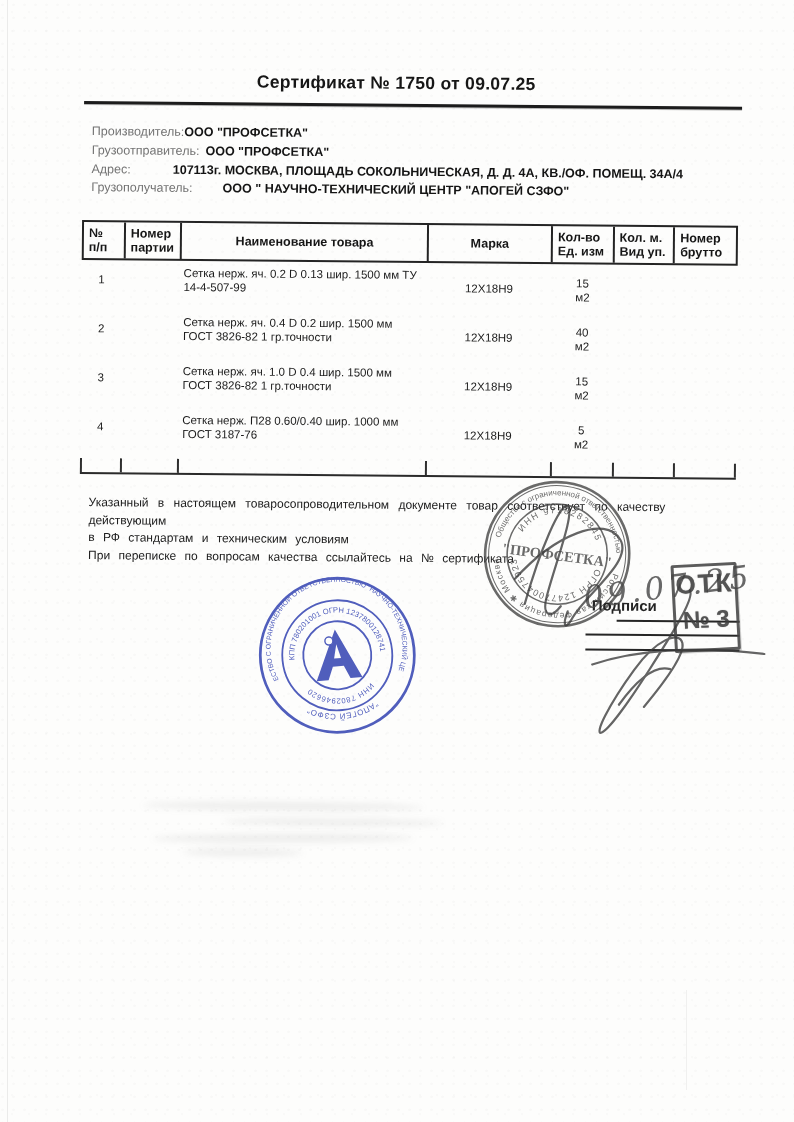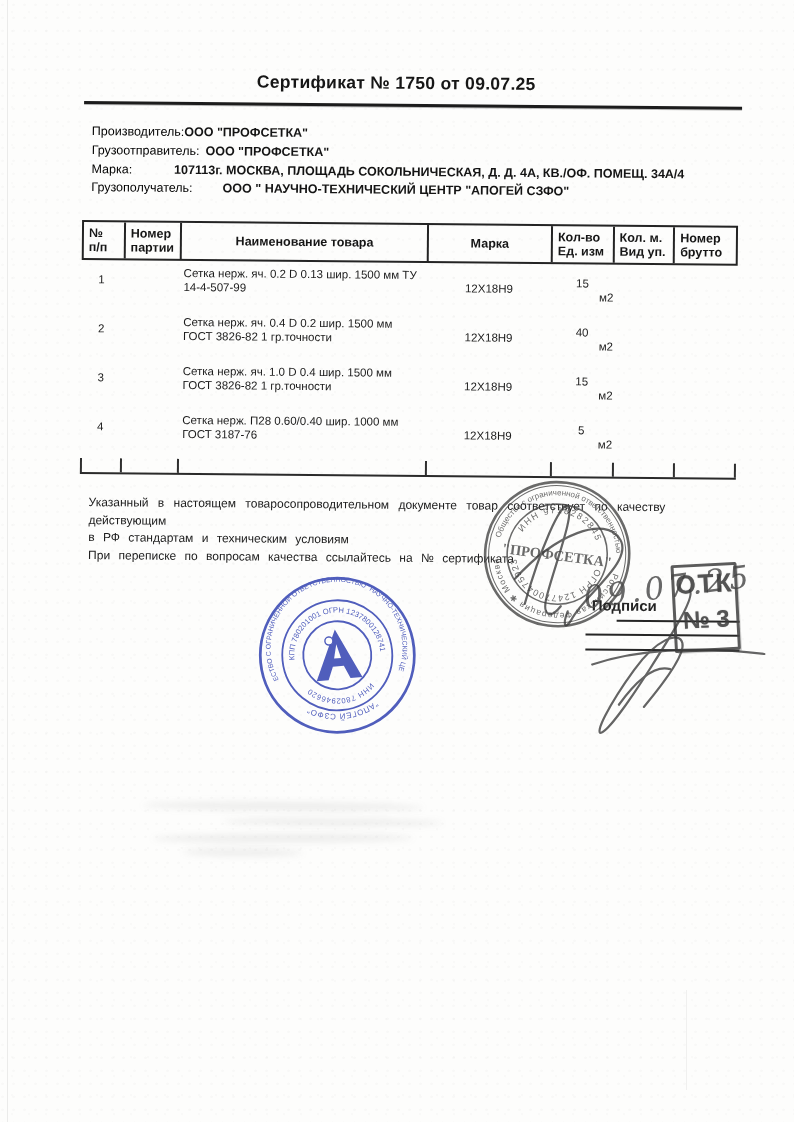--- a/index.html
+++ b/index.html
@@ -23,21 +23,21 @@
     position:absolute;left:0;top:70px;width:794px;text-align:center;
     font-size:17.5px;font-weight:bold;letter-spacing:.3px;color:#161616;
   }
   .title-rule{
     position:absolute;left:85px;top:101px;width:658px;height:3px;background:#1c1c1c;
     box-shadow:0 1px 0 rgba(0,0,0,.25);
   }
 
   .fields{position:absolute;left:93px;top:122px;width:650px;font-size:12.5px;}
   .field-line{display:flex;align-items:baseline;line-height:18.8px;white-space:nowrap;}
-  .field-label{color:#000000;}
+  .field-label{color:#737373;}
   .field-value{font-weight:bold;color:#141414;}
   .g2{margin-left:6px;} .g3{margin-left:42px;} .g4{margin-left:30px;}
 
   .goods-table{position:absolute;left:84px;top:220px;width:656px;}
   .thead{
     display:flex;border:2.5px solid #242424;box-sizing:border-box;height:40px;
     font-size:12.5px;font-weight:bold;line-height:14.5px;color:#161616;
   }
   .hcell{white-space:pre-line;box-sizing:border-box;border-left:2px solid #242424;
     display:flex;align-items:center;padding:2px 0 2px 5px;}
@@ -47,21 +47,21 @@
   .c5{width:62px;} .c6{width:61px;} .c7{width:63px;}
 
   .tbody{font-size:11.5px;line-height:13.5px;color:#1b1b1b;}
   .trow{display:flex;height:49px;box-sizing:border-box;padding-top:6px;}
   .cell{box-sizing:border-box;}
   .cell-index{width:40px;text-align:center;padding-top:7px;}
   .cell-batch{width:57px;}
   .cell-name{width:248px;padding:0 6px 0 5px;}
   .cell-grade{width:125px;text-align:center;padding-top:13px;}
   .cell-qty{width:62px;text-align:center;padding-top:7px;}
-  .cell-qty .unit{display:block;text-align:right;}
+  .cell-qty .unit{display:block;}
   .cell-pack{width:61px;} .cell-gross{width:63px;}
 
   .tbottom{position:relative;height:16px;border-bottom:2px solid #2a2a2a;}
   .tick{position:absolute;bottom:0;width:2px;height:14px;background:#2f2f2f;}
 
   .notes{position:absolute;left:93px;top:494px;width:650px;font-size:12px;line-height:17.5px;color:#202020;}
   .note-l1{word-spacing:6px;} .note-l2{word-spacing:5px;} .note-l3{word-spacing:5px;}
 
   .sig-label{position:absolute;left:597px;top:592px;font-size:15px;font-weight:bold;color:#242424;}
   .sig-line{position:absolute;height:2px;background:#262626;}
@@ -109,21 +109,21 @@
     <div class="fields">
       <div class="field-line">
         <span class="field-label">Производитель:</span>
         <span class="field-value">ООО "ПРОФСЕТКА"</span>
       </div>
       <div class="field-line">
         <span class="field-label">Грузоотправитель:</span>
         <span class="field-value g2">ООО "ПРОФСЕТКА"</span>
       </div>
       <div class="field-line">
-        <span class="field-label">Марка:</span>
+        <span class="field-label">Адрес:</span>
         <span class="field-value g3">107113г. МОСКВА, ПЛОЩАДЬ СОКОЛЬНИЧЕСКАЯ, Д. Д. 4А, КВ./ОФ. ПОМЕЩ. 34А/4</span>
       </div>
       <div class="field-line">
         <span class="field-label">Грузополучатель:</span>
         <span class="field-value g4">ООО " НАУЧНО-ТЕХНИЧЕСКИЙ ЦЕНТР "АПОГЕЙ СЗФО"</span>
       </div>
     </div>
 
     <div class="goods-table">
       <div class="thead">

